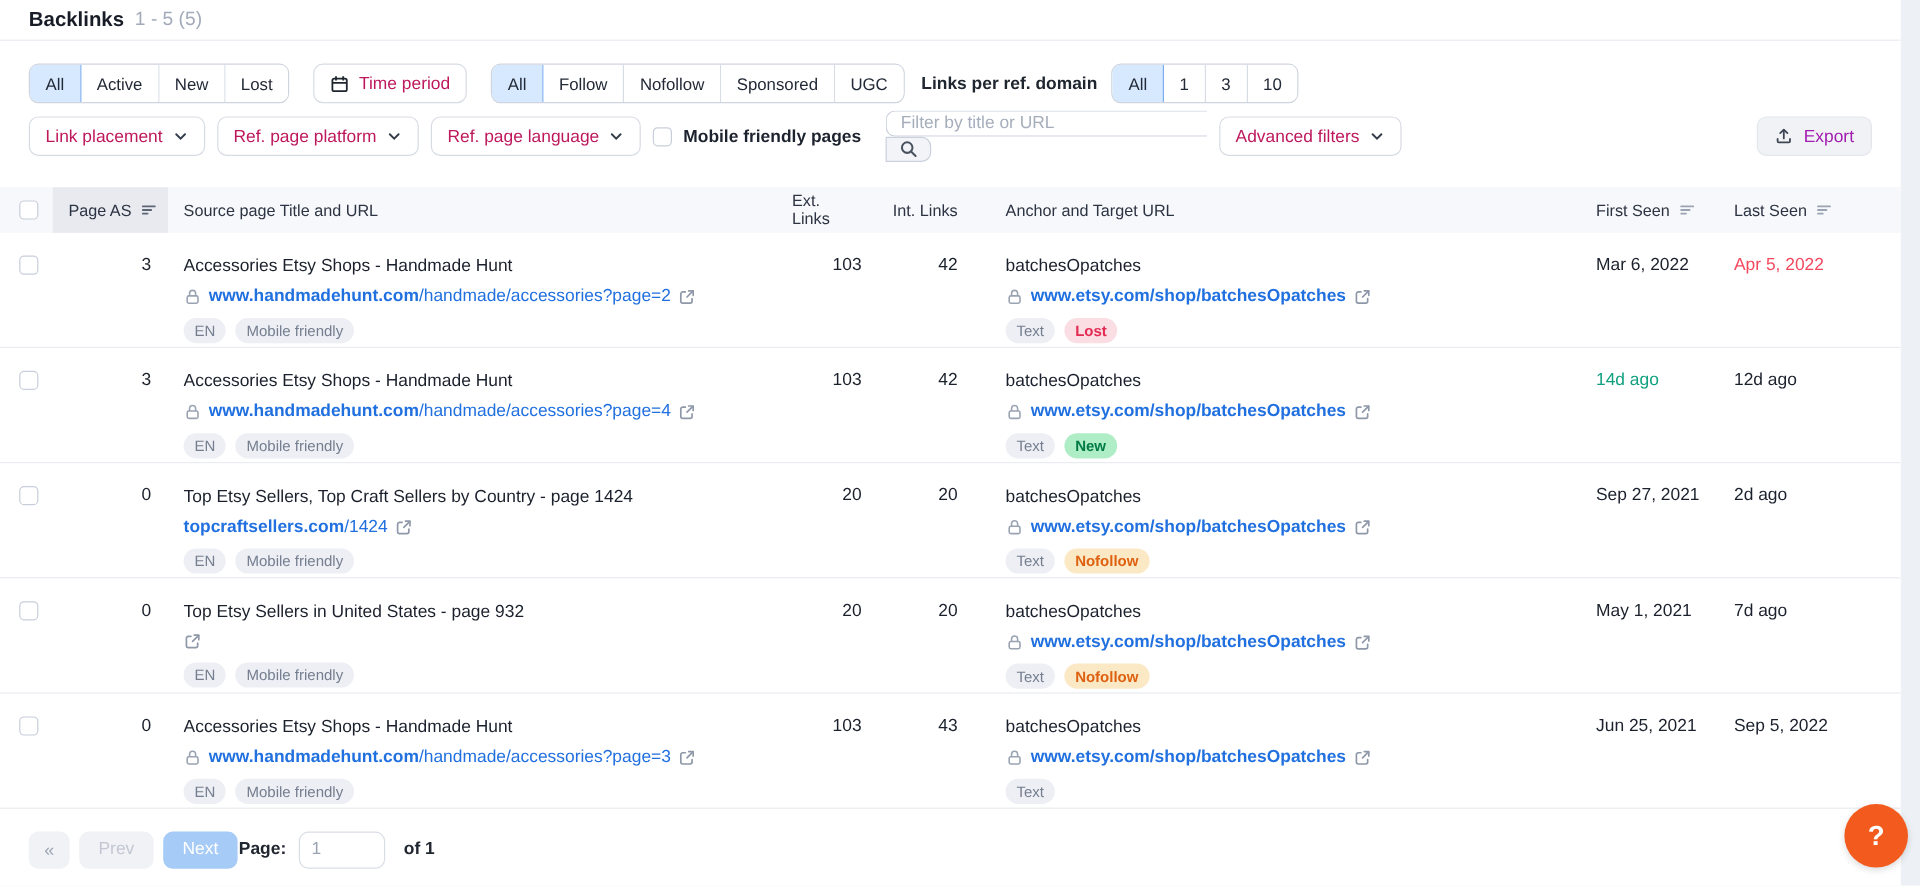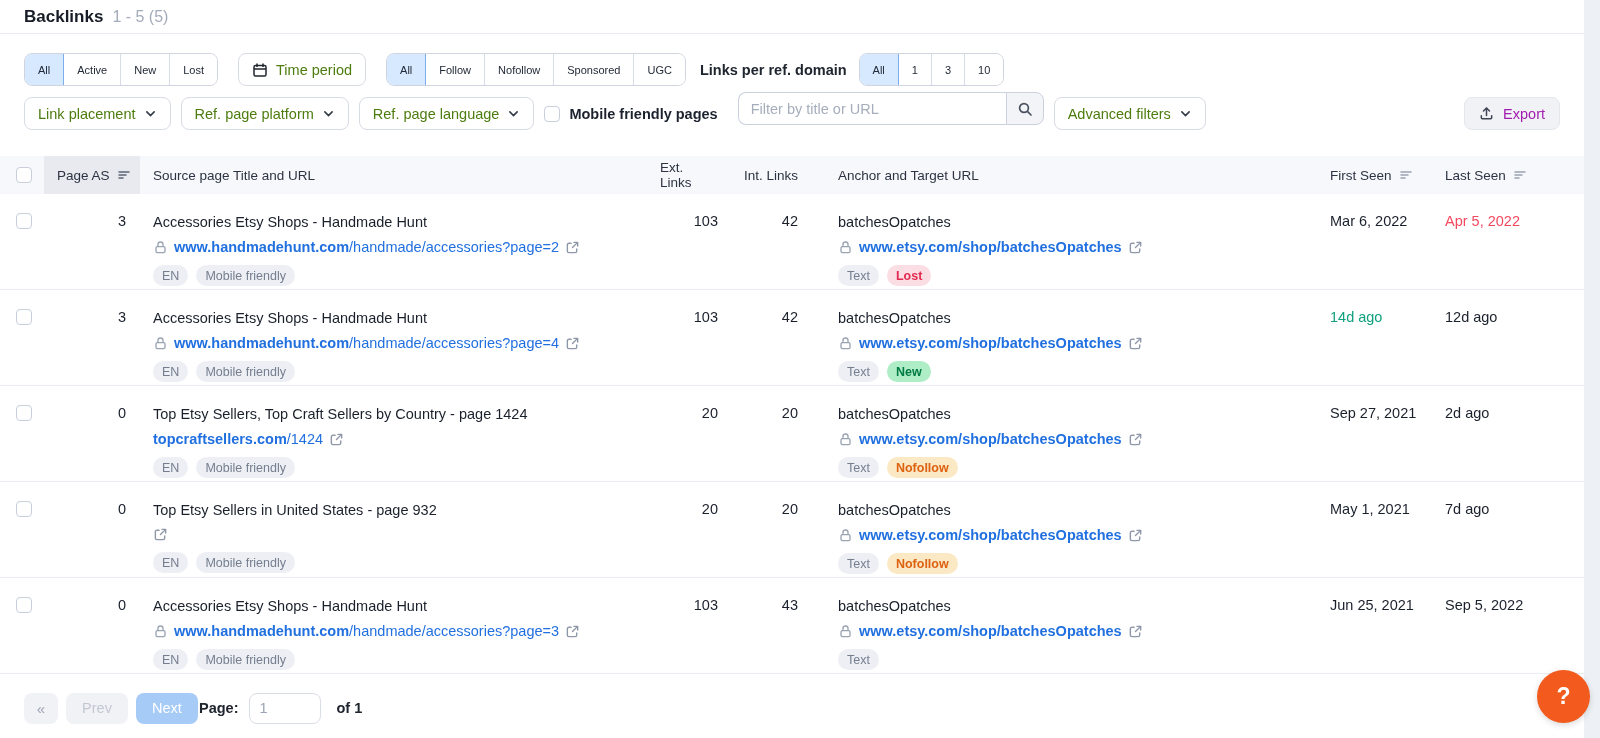--- a/index.html
+++ b/index.html
@@ -10,32 +10,32 @@
   
   .titlebar { height:34px; display:flex; align-items:center; padding:0 24px; border-bottom:1px solid #E8EBF0; }
   .titlebar .t { font-size:17px; font-weight:bold; color:#171C26; }
   .titlebar .r { font-size:16px; color:#A3ABBA; margin-left:9px; }
 
   
   .filters { padding:19px 24px 0 24px; }
   .frow { display:flex; align-items:center; margin-bottom:6px; }
   .frow2 { display:flex; align-items:center; }
   .seg-group { display:inline-flex; align-items:stretch; height:33px; border:1px solid #CFD4DE; border-radius:8px; background:#fff; overflow:hidden; }
-  .seg { display:flex; align-items:center; padding:0 13px; font-size:11px; color:#232A37; border-right:1px solid #D8DCE4; cursor:pointer; background:#fff; white-space:nowrap; }
+  .seg { display:flex; align-items:center; padding:0 13px; font-size:14px; color:#232A37; border-right:1px solid #D8DCE4; cursor:pointer; background:#fff; white-space:nowrap; }
   .seg:last-child { border-right:none; }
   .seg.selected { background:#D6E9FF; border-right-color:#7CAEEF; }
   .gap { width:10px; flex:none; }
   .gap20 { width:20px; flex:none; }
-  .btn-outline { display:inline-flex; align-items:center; gap:8px; height:33px; padding:0 13px; border:1px solid #D7DBE3; border-radius:8px; background:#fff; font-size:14.5px; color:#4d7c0f; cursor:pointer; white-space:nowrap; }
+  .btn-outline { display:inline-flex; align-items:center; gap:8px; height:33px; padding:0 13px; border:1px solid #D7DBE3; border-radius:8px; background:#fff; font-size:14.5px; color:#be185d; cursor:pointer; white-space:nowrap; }
   .btn-outline svg { flex:none; }
   .lbl-dark { font-size:14.5px; color:#20262f; font-weight:bold; margin:0 12px 0 14px; }
   .chk-wrap { display:flex; align-items:center; gap:9px; margin:0 6px 0 10px; cursor:pointer; }
   .checkbox { width:16px; height:16px; border:1.5px solid #C8CEDA; border-radius:4px; background:#fff; display:inline-block; flex:none; }
   .chk-label { font-size:14.5px; color:#1C222E; }
-  .search-wrap { display:flex; height:43px; margin-left:14px; }
+  .search-wrap { display:flex; height:43px; margin-left:14px;flex-direction:column; }
   .search-input { width:268px; height:33px; border:1px solid #CBD1DC; border-right:none; border-radius:8px 0 0 8px; padding:0 12px; font-size:14.5px; color:#3A4250; font-family:"Liberation Sans", sans-serif; outline:none; }
   .search-input::placeholder { color:#A6AEBC; }
   .search-btn { width:38px; height:33px; border:1px solid #CBD1DC; border-radius:0 8px 8px 0; background:#F3F4F8; display:flex; align-items:center; justify-content:center; cursor:pointer; }
   .export-btn { margin-left:auto; display:inline-flex; align-items:center; gap:9px; height:33px; padding:0 14px; border:1px solid #E3E6EC; border-radius:8px; background:#F1F2F6; font-size:14.5px; color:#a21caf; cursor:pointer; }
 
   
   .tgrid { display:grid; grid-template-columns:44px 96px 520px 80px 80px 1fr 112px 152px; }
   .thead { margin-top:21px; background:#F7F8FB; height:38px; align-items:center; font-size:13.5px; color:#2C3342; }
   .thead .hcell { display:flex; align-items:center; gap:7px; }
   .thead .h-check { padding-left:16px; }

